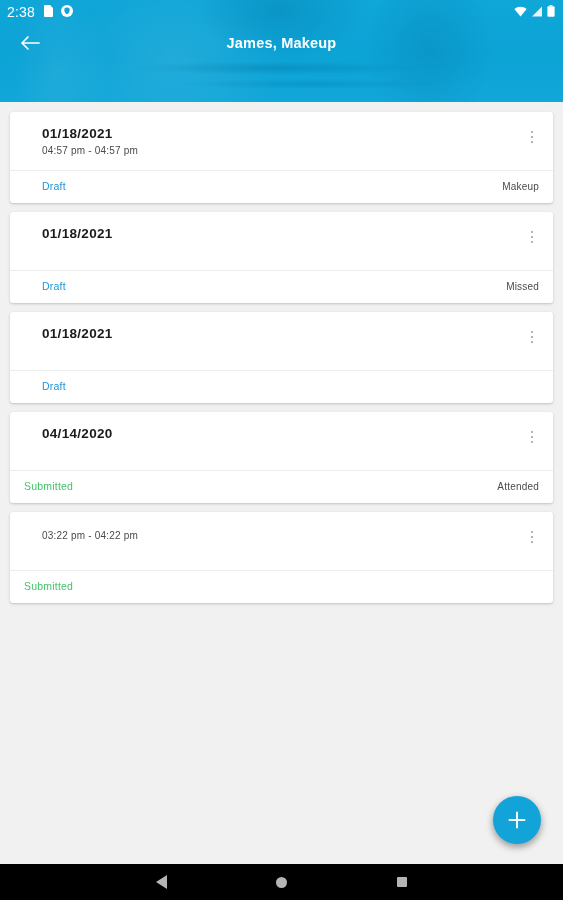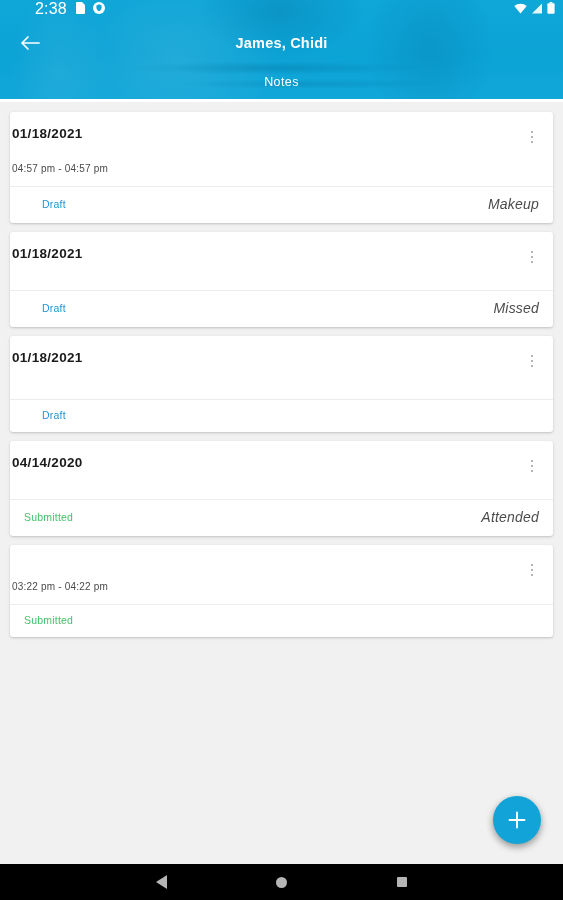--- a/index.html
+++ b/index.html
@@ -31,23 +31,23 @@
     content:"";
     position:absolute; left:60px; right:55px; top:62px; height:26px;
     background:
       radial-gradient(ellipse 200px 9px at 215px 6px, rgba(0,85,130,.33), rgba(0,85,130,0) 75%),
       radial-gradient(ellipse 180px 7px at 250px 22px, rgba(0,85,130,.25), rgba(0,85,130,0) 75%);
   }
   .header-tint { position:absolute; inset:0; background:rgba(0,164,214,.30); }
 
   .statusbar {
     position:relative; z-index:3;
-    height:20px; display:flex; align-items:flex-start;
+    height:20px; display:flex; align-items:flex-end;
     padding:0 8px 0 7px; color:#ffffff;
-    font-size:16px; letter-spacing:.2px;margin-left:28px;
+    font-size:14px; letter-spacing:.2px;
   }
   .sb-time { font-weight:500; }
   .sb-left-icons { display:flex; align-items:center; gap:7px; margin-left:9px; }
   .sb-spacer { flex:1; }
   .sb-right-icons { display:flex; align-items:center; gap:4px; }
 
   .appbar {
     position:relative; z-index:3;
     height:46px; display:flex; align-items:center; padding:0 16px;
   }
@@ -74,42 +74,42 @@
   .list { padding:10px 10px 0 10px; }
   .card {
     background:#ffffff;
     border-radius:3px;
     box-shadow:0 1px 2px rgba(0,0,0,.14), 0 1px 4px rgba(0,0,0,.07);
     margin-bottom:9px;
     overflow:hidden;
   }
   .card-top {
     position:relative;
-    padding:14px 40px 12px 2px;
+    padding:14px 40px 12px 32px;
     min-height:58px;
   }
   .card-date { font-size:13.5px; font-weight:bold; color:#1b1b1b; letter-spacing:.3px; }
-  .card-time { font-size:10px; color:#4a4a4a; margin-top:22px; letter-spacing:.2px; }
+  .card-time { font-size:10px; color:#4a4a4a; margin-top:4px; letter-spacing:.2px; }
   .card-time.empty { visibility:hidden; }
   .overflow-btn {
     position:absolute; top:12px; right:10px;
     width:22px; height:26px;
     display:flex; flex-direction:column; align-items:center; justify-content:center; gap:2.5px;
     cursor:pointer;
   }
   .overflow-btn i { display:block; width:2.5px; height:2.5px; border-radius:50%; background:#9a9a9a; }
   .card-divider { height:1px; background:#ededed; margin:0 0 0 0; }
   .card-bottom {
     display:flex; align-items:center; justify-content:space-between;
     padding:9px 14px 11px 14px;
   }
   .status { font-size:10.5px; letter-spacing:.2px; }
   .status.draft { color:#2196d6;margin-left:18px; }
   .status.submitted { color:#43c36a; }
-  .attend { font-size:14px; color:#4b4b4b; letter-spacing:.2px;font-style:italic; }
+  .attend { font-size:10px; color:#4b4b4b; letter-spacing:.2px; }
 
   
   .fab {
     position:absolute; right:22px; bottom:56px;
     width:48px; height:48px; border-radius:50%;
     background:#12a4d9;
     box-shadow:0 3px 6px rgba(0,0,0,.26), 0 3px 10px rgba(0,0,0,.16);
     display:flex; align-items:center; justify-content:center;
     cursor:pointer;
   }
@@ -170,25 +170,24 @@
         </span>
       </span>
     </div>
 
     <div class="appbar">
       <div class="back-btn">
         <svg width="20" height="16" viewBox="0 0 20 16">
           <path d="M19 8H2M8 2L2 8l6 6" stroke="#ffffff" stroke-width="1.7" fill="none" stroke-linecap="round" stroke-linejoin="round"></path>
         </svg>
       </div>
-      <div class="appbar-title">James, Chidi</div>
+      <div class="appbar-title">James, Makeup</div>
     </div>
 
     <div class="tabs">
-      <div class="tab active">Notes</div>
     </div>
   </div>
 
   <div class="list">
 
     <div class="card">
       <div class="card-top">
         <div class="card-date">01/18/2021</div>
         <div class="card-time">04:57 pm - 04:57 pm</div>
         <div class="overflow-btn">

